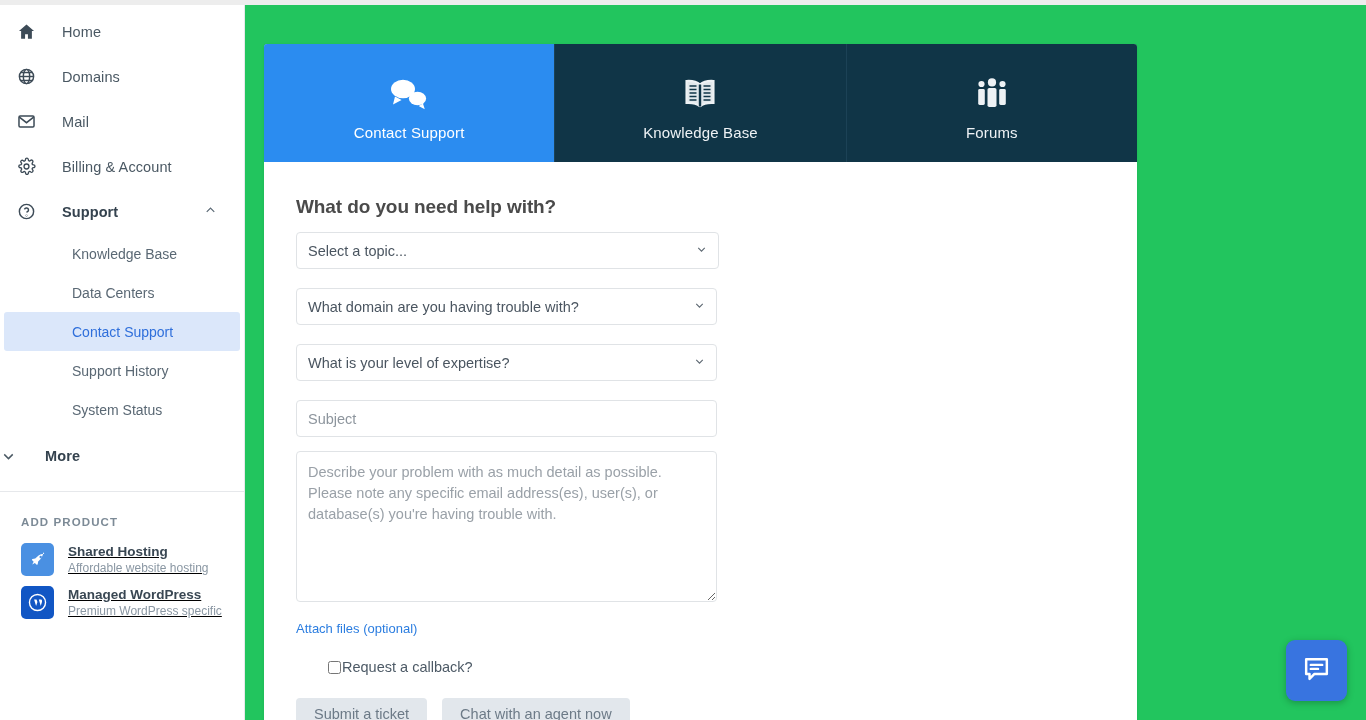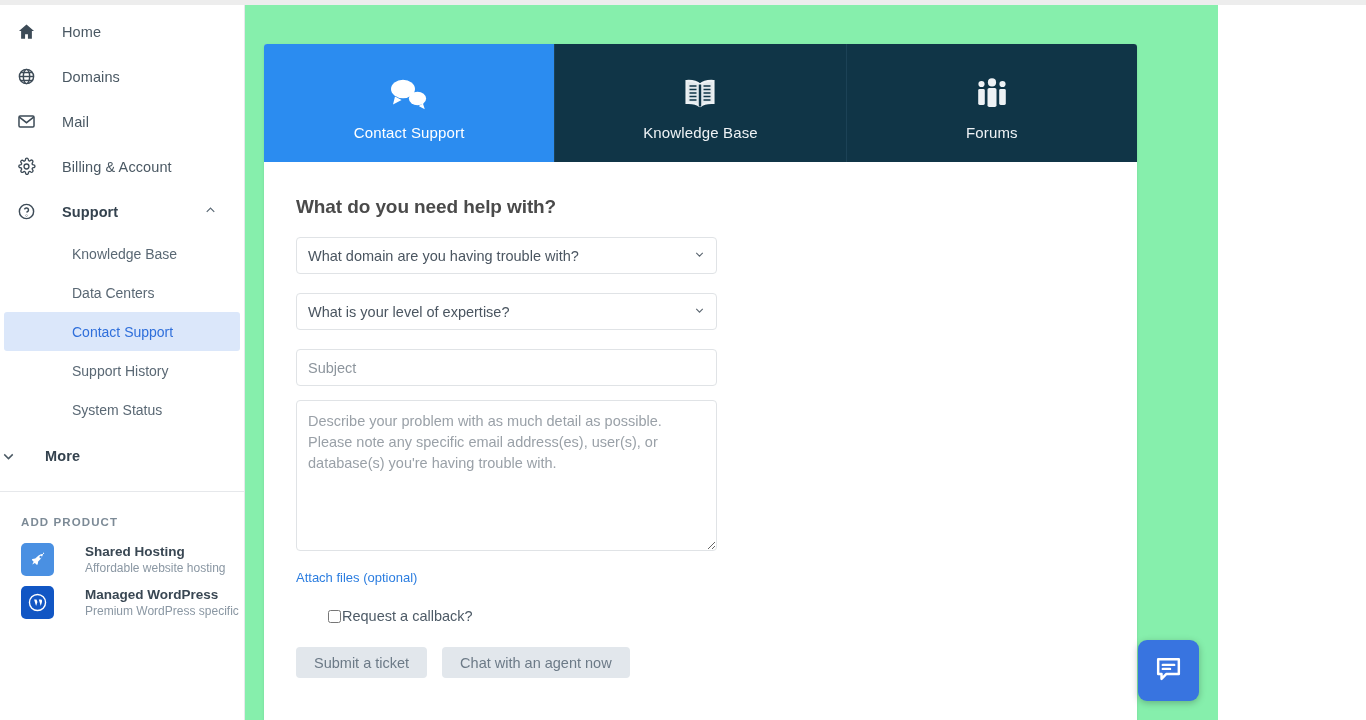--- a/index.html
+++ b/index.html
@@ -3,21 +3,21 @@
 <meta charset="utf-8">
 <style>
   * { box-sizing: border-box; margin: 0; padding: 0; }
   html, body {
     width: 1366px; height: 720px;
     overflow: hidden;
     background: #ffffff;
     font-family: "Liberation Sans", sans-serif;
     -webkit-font-smoothing: antialiased;
   }
-  #app { position: relative; width: 1218px; height: 720px; background:#86efac; }
+  #app { position: relative; width: 1366px; height: 720px; background:#22c55e; }
 
   
   .top-strip {
     position:absolute; top:0; left:0; width:1366px; height:5px;
     background:#ededed;
   }
 
   
   .sidebar {
     position:absolute; top:5px; left:0; width:245px; height:715px;
@@ -63,22 +63,22 @@
   .more-item .ico { width:26px; color:#4a5863; display:flex; align-items:center;}
   .more-item .nav-label { font-weight:700; color:#34424e; margin-left:19px; }
 
   .divider { height:1px; background:#e6e8eb; margin:12px 0 0 0; }
 
   .section-head {
     font-size:11.5px; letter-spacing:1.1px; font-weight:700;
     color:#7c8a96; padding:24px 0 10px 21px; text-transform:uppercase;
   }
   .product {
-    display:flex; align-items:flex-end; gap:31px;
-    padding:5px 0 5px 21px; cursor:pointer;
+    display:flex; align-items:flex-end; gap:14px;
+    padding:5px 0 5px 21px; cursor:pointer;text-decoration:underline;
   }
   .prod-icon {
     width:33px; height:33px; border-radius:5px; flex:0 0 33px;
     display:flex; align-items:center; justify-content:center;
     color:#fff;
   }
   .prod-icon.blue-light { background:#4a90e2; }
   .prod-icon.blue-dark  { background:#1156c4; }
   .prod-text .p-title { font-size:13.5px; font-weight:700; color:#394753; line-height:17px; }
   .prod-text .p-sub   { font-size:12px; color:#8a97a3; line-height:16px; }
@@ -325,20 +325,30 @@
               <rect x="16.5" y="11" width="9" height="19" rx="1.8"></rect>
           </svg>
         </span>
         <span class="tab-label">Forums</span>
       </div>
     </div>
 
     <div class="form-area">
       <div class="form-title">What do you need help with?</div>
 
+      <div class="sel-wrap first">
+        <select class="fld">
+          <option>Select a topic...</option>
+        </select>
+        <span class="sel-arrow">
+          <svg width="13" height="13" viewBox="0 0 24 24" fill="none" stroke="currentColor" stroke-width="2">
+              <path d="m6 9 6 6 6-6"></path>
+            </svg>
+        </span>
+      </div>
 
       <div style="height:5px"></div>
 
       <div class="sel-wrap">
         <select class="fld">
           <option>What domain are you having trouble with?</option>
         </select>
         <span class="sel-arrow">
           <svg width="13" height="13" viewBox="0 0 24 24" fill="none" stroke="currentColor" stroke-width="2">
               <path d="m6 9 6 6 6-6"></path>

